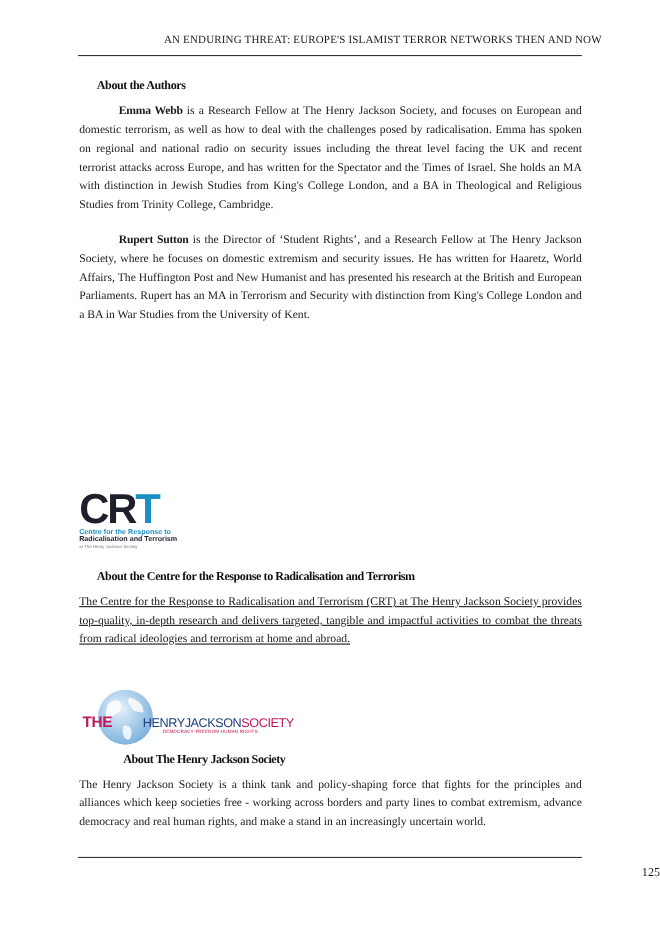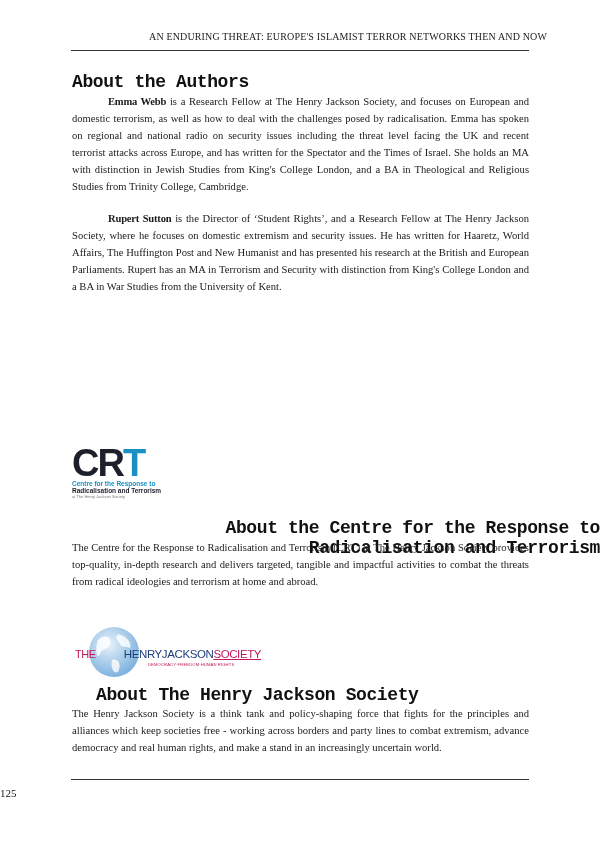--- a/index.html
+++ b/index.html
@@ -2,37 +2,37 @@
 <html><head>
   <meta charset="utf-8">
   <style>
     html, body { margin: 0; padding: 0; background: #ffffff; }
     body { width: 600px; height: 849px; position: relative; overflow: hidden;
       font-family: "Liberation Serif", "DejaVu Serif", serif; color: #111; }
     .running-head { position: absolute; left: 89px; top: 31px; width: 458px;
       font-size: 10px; letter-spacing: 0.15px; text-align: right; color: #1a1a1a; white-space: nowrap; }
     .rule-top { position: absolute; left: 71px; top: 50px; width: 458px; height: 1.4px; background: #333; }
     .rule-bottom { position: absolute; left: 71px; top: 779px; width: 458px; height: 1.2px; background: #333; }
-    h2 { position: absolute; left: 72px; margin: 0; font-size: 18px; font-weight: bold; letter-spacing: -0.4px; color: #111; font-family: Liberation Mono, monospace; }
+    h2 { position: absolute; left: 88px; margin: 0; font-size: 11px; font-weight: bold; letter-spacing: -0.4px; color: #111; }
     p.body { position: absolute; left: 72px; width: 457px; margin: 0; font-size: 10.6px; line-height: 17px;
       text-align: justify; color: #1a1a1a; }
     p.body b { font-weight: bold; letter-spacing: -0.2px; margin-left: 36px; }
-    .page-num { position: absolute; left: 0; width: 600px; top: 787px; text-align: left; font-size: 11px; color: #1a1a1a; }
+    .page-num { position: absolute; left: 0; width: 600px; top: 787px; text-align: right; font-size: 11px; color: #1a1a1a; }
     .crt-logo { position: absolute; left: 72px; top: 446px; width: 110px; height: 56px; }
     .crt-letters { font-family: "Liberation Sans", "DejaVu Sans", sans-serif; font-weight: 900; font-size: 38px; line-height: 34px; letter-spacing: -2px; }
     .crt-letters .c { color: #1d1f2a; } .crt-letters .r { color: #1d1f2a; } .crt-letters .t { color: #1a8fc4; }
     .crt-sub1 { font-family: "Liberation Sans", sans-serif; font-size: 6.5px; font-weight: bold; color: #1a8fc4; line-height: 7px; }
     .crt-sub2 { font-family: "Liberation Sans", sans-serif; font-size: 6.5px; font-weight: bold; color: #1d1f2a; line-height: 7px; }
     .crt-sub3 { font-family: "Liberation Sans", sans-serif; font-size: 4px; color: #777; line-height: 5px; }
     .hjs-logo { position: absolute; left: 72px; top: 624px; width: 160px; height: 58px; }
     .globe { position: absolute; left: 16px; top: 2px; width: 52px; height: 52px; }
     .hjs-word { position: absolute; left: 3px; top: 24px; font-family: "Liberation Sans", sans-serif; font-size: 11.5px; letter-spacing: -0.4px; white-space: nowrap; }
-    .hjs-word .the { color: #c2185b; font-size: 11px; }
+    .hjs-word .the { color: #c2185b; font-size: 14px; font-weight: bold; }
     .hjs-word .henry { color: #1d3f7a; margin-left: 28px; }
-    .hjs-word .society { color: #c2185b; text-decoration: underline; }
+    .hjs-word .society { color: #c2185b; }
     .hjs-tag { position: absolute; left: 76px; top: 38px; font-family: "Liberation Sans", sans-serif; font-size: 4.2px; color: #c2185b; white-space: nowrap; letter-spacing: 0.1px; }
   </style>
 </head>
 <body>
 
 <div class="running-head">AN ENDURING THREAT: EUROPE'S ISLAMIST TERROR NETWORKS THEN AND NOW</div>
 <div class="rule-top"></div>
 
 <h2 style="top:72px;">About the Authors</h2>
 
@@ -41,21 +41,21 @@
 <p class="body" style="top:210px;"><b>Rupert Sutton</b><span> is the Director of ‘Student Rights’, and a Research Fellow at The Henry Jackson Society, where he focuses on domestic extremism and security issues.  He has written for Haaretz, World Affairs, The Huffington Post and New Humanist and has presented his research at the British and European Parliaments. Rupert has an MA in Terrorism and Security with distinction from King's College London and a BA in War Studies from the University of Kent.</span></p>
 
 <div class="crt-logo">
   <div class="crt-letters"><span class="c">C</span><span class="r">R</span><span class="t">T</span></div>
   <div class="crt-sub1">Centre for the Response to</div>
   <div class="crt-sub2">Radicalisation and Terrorism</div>
   <div class="crt-sub3">at The Henry Jackson Society</div>
 </div>
 
 <h2 style="top:518px;text-align:right;">About the Centre for the Response to Radicalisation and Terrorism</h2>
-<p class="body" style="top:539px;">The Centre for the Response to Radicalisation and Terrorism (CRT) at The Henry Jackson Society provides top-quality, in-depth research and delivers targeted, tangible and impactful activities to combat the threats from radical ideologies and terrorism at home and abroad.</p>
+<p class="body" style="top:539px;text-decoration:underline;">The Centre for the Response to Radicalisation and Terrorism (CRT) at The Henry Jackson Society provides top-quality, in-depth research and delivers targeted, tangible and impactful activities to combat the threats from radical ideologies and terrorism at home and abroad.</p>
 
 <div class="hjs-logo">
   <svg class="globe" viewBox="0 0 52 52">
     <defs>
       <radialGradient id="gl" cx="40%" cy="35%" r="65%">
         <stop offset="0%" stop-color="#e6f1fa"></stop>
         <stop offset="100%" stop-color="#7fb3de"></stop>
       </radialGradient>
     </defs>
     <circle cx="26" cy="26" r="25" fill="url(#gl)"></circle>

